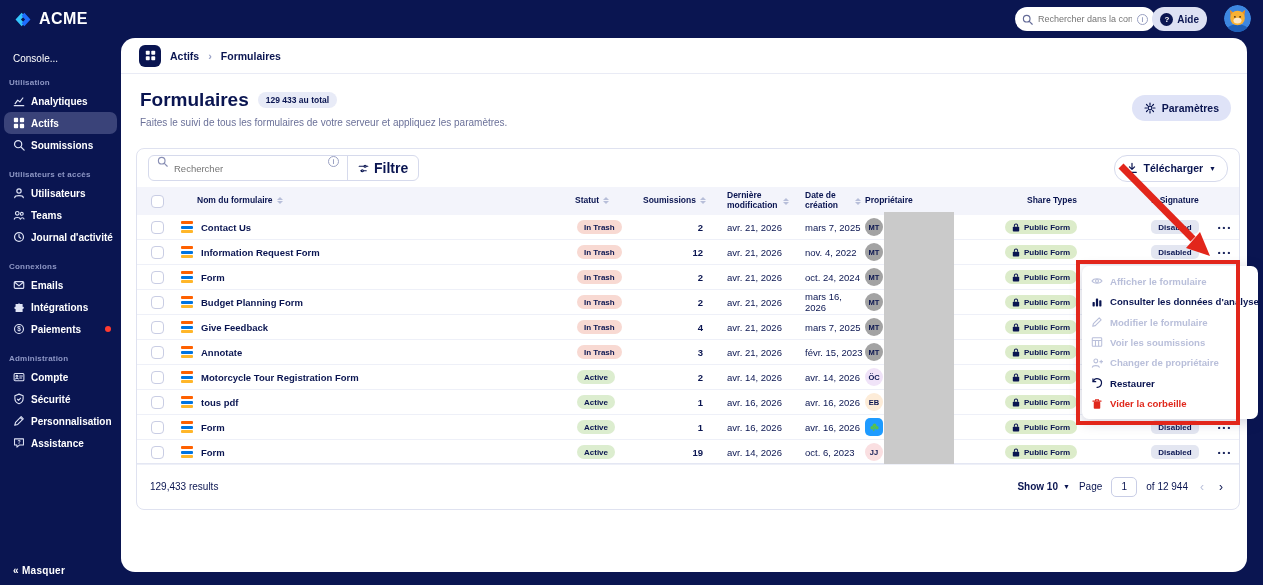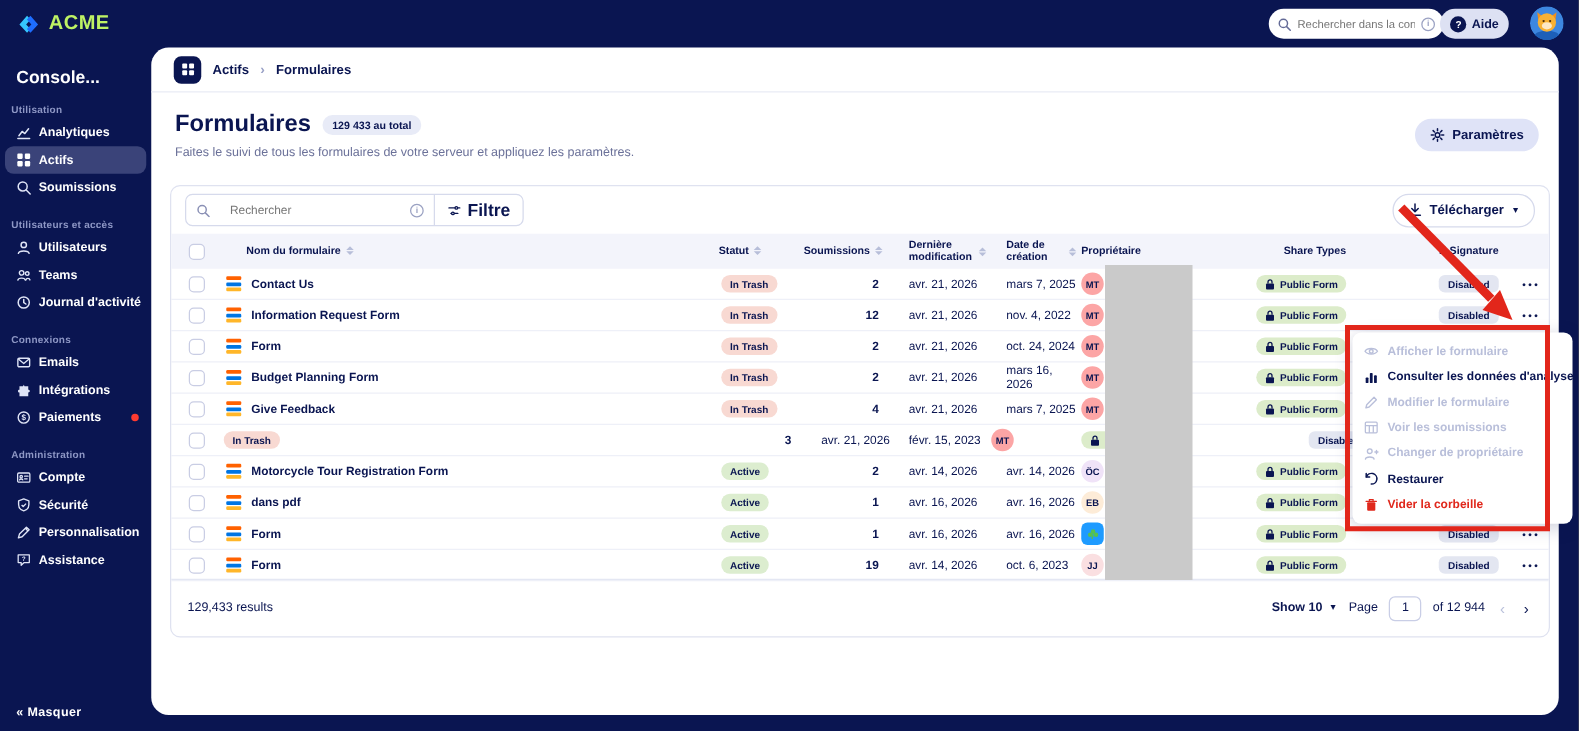--- a/index.html
+++ b/index.html
@@ -2,31 +2,31 @@
 <html><head>
 <meta charset="utf-8">
 <style>
   *{box-sizing:border-box;margin:0;padding:0}
   body{margin:0;background:#2a2a2a}
   #app{position:relative;width:1263px;height:585px;background:#0a1551;font-family:"Liberation Sans",sans-serif;overflow:hidden;color:#0a1551}
 
   
   .topbar{position:absolute;top:0;left:0;width:100%;height:38px;display:flex;align-items:center}
   .logo{display:flex;align-items:center;gap:6px;margin-left:13px}
-  .logo-text{color:#bef264;font-weight:bold;font-size:16px;letter-spacing:.4px}
+  .logo-text{color:#ffffff;font-weight:bold;font-size:16px;letter-spacing:.4px}
   .tb-search{position:absolute;right:108px;top:7px;width:140px;height:24px;background:#fff;border-radius:12px;display:flex;align-items:center;padding:0 7px;gap:5px}
   .tb-search input{border:0;outline:0;flex:1;min-width:0;font-size:9px;color:#646b97;font-family:inherit;background:transparent}
   .info-circ{width:11px;height:11px;min-width:11px;border:1px solid #9aa1c2;border-radius:50%;color:#9aa1c2;font-size:7px;display:flex;align-items:center;justify-content:center;font-weight:bold}
   .aide{position:absolute;right:56px;top:7px;height:24px;background:#dde1f3;border-radius:12px;display:flex;align-items:center;gap:4px;padding:0 8px;font-size:10px;font-weight:bold;color:#0a1551;cursor:pointer}
   .q-circ{width:13px;height:13px;border-radius:50%;background:#0a1551;color:#fff;font-size:8px;display:flex;align-items:center;justify-content:center;font-weight:bold}
   .avatar-top{position:absolute;right:12px;top:5px;width:27px;height:27px;border-radius:50%;overflow:hidden;cursor:pointer}
 
   
   .sidebar{position:absolute;left:0;top:38px;width:121px;bottom:0;color:#fff}
-  .console{padding:15px 13px 0;font-size:14px;font-weight:bold}
+  .console{padding:15px 13px 0;font-size:10px;font-weight:normal}
   .sec{margin:14px 0 3px;padding-left:9px;font-size:8px;font-weight:bold;color:#8e97c5;letter-spacing:.2px}
   .sitem{display:flex;align-items:center;gap:6px;height:22px;padding-left:13px;font-size:10px;font-weight:bold;position:relative;cursor:pointer;color:#fff}
   .sitem.active{background:#3a4379;border-radius:7px;margin:0 4px;padding-left:9px}
   .sitem svg{flex:0 0 12px}
   .red-dot{width:6px;height:6px;border-radius:50%;background:#ff3b30;position:absolute;right:10px;top:8px}
   .masquer{position:absolute;bottom:9px;left:13px;font-size:10px;font-weight:bold;color:#fff;cursor:pointer;letter-spacing:.3px}
 
   
   .main{position:absolute;left:121px;top:38px;width:1126px;height:534px;background:#fff;border-radius:14px}
   .crumbs{position:absolute;top:0;left:0;right:0;height:36px;border-bottom:1px solid #e9ebf5;display:flex;align-items:center;gap:9px;padding-left:18px}
@@ -37,21 +37,21 @@
   .page-title-row{position:absolute;top:51px;left:19px;display:flex;align-items:center;gap:9px}
   .page-title{font-size:19px;font-weight:bold;color:#0a1551}
   .total-badge{background:#e8ebf7;border-radius:10px;padding:3px 8px;font-size:8.5px;font-weight:bold;color:#0a1551}
   .page-sub{position:absolute;top:79px;left:19px;font-size:10px;color:#6b7199}
   .settings-btn{position:absolute;top:57px;right:16px;height:26px;border-radius:13px;background:#dfe3f7;display:flex;align-items:center;gap:6px;padding:0 12px;font-size:10.5px;font-weight:bold;color:#0a1551;cursor:pointer}
 
   
   .card{position:absolute;left:15px;top:110px;width:1104px;height:362px;border:1px solid #dfe2f0;border-radius:8px;background:#fff}
   .card-toolbar{position:absolute;top:0;left:0;right:0;height:38px;display:flex;align-items:center;padding:0 11px}
   .srch-combo{display:flex;align-items:stretch;height:26px;border:1px solid #d6daec;border-radius:6px;overflow:hidden}
-  .srch{width:198px;display:flex;align-items:center;padding:0 8px;gap:16px}
+  .srch{width:198px;display:flex;padding:0 8px;gap:6px}
   .srch input{flex:1;min-width:0;border:0;outline:0;font-size:9.5px;color:#0a1551;font-family:inherit}
   .filtre{display:flex;align-items:center;gap:5px;padding:0 10px;font-size:14px;font-weight:bold;border-left:1px solid #d6daec;cursor:pointer}
   .dl-btn{margin-left:auto;height:27px;border:1px solid #d6daec;border-radius:13px;display:flex;align-items:center;gap:6px;padding:0 11px;font-size:10.5px;font-weight:bold;cursor:pointer;background:#fff}
   .caret{font-size:7px;color:#0a1551}
 
   .tgrid{display:grid;grid-template-columns:40px 398px 68px 70px 78px 72px 140px 136px 72px 1fr;align-items:center}
   .thead{position:absolute;top:38px;left:0;right:0;height:28px;background:#f3f4fb;font-size:8.5px;font-weight:bold;color:#0a1551}
   .th{display:flex;align-items:center;line-height:1.15}
   .rows{position:absolute;top:66px;left:0;right:0}
   .tr{height:25px;border-bottom:1px solid #eef0f8;font-size:9.5px;color:#0a1551}
@@ -75,21 +75,21 @@
   .sort i{width:0;height:0;border-left:3px solid transparent;border-right:3px solid transparent}
   .sort .up{border-bottom:3.5px solid #b7bed9}
   .sort .dn{border-top:3.5px solid #b7bed9}
 
   .badge{display:inline-block;padding:2.5px 7px;border-radius:9px;font-size:8px;font-weight:bold;color:#0a1551}
   .st-trash{background:#f8d9d2}
   .st-active{background:#dcedcf}
   .pill-share{display:inline-flex;align-items:center;gap:4px;background:#dcecca;border-radius:9px;padding:2.5px 7px;font-size:8px;font-weight:bold;color:#0a1551}
   .b-esign{background:#e3e6f1;border-radius:5px;padding:2.5px 7px;font-size:8px;font-weight:bold;color:#0a1551}
   .av{width:18px;height:18px;border-radius:50%;display:flex;align-items:center;justify-content:center;font-size:7.5px;font-weight:bold;color:#0a1551}
-  .av-cream{background:#fca5a5}
+  .av-cream{background:#a3a3a3}
   .av-lav{background:#f0e3f8}
   .av-peach{background:#fdecd8}
   .av-pink{background:#fadfe1}
   .av-app{width:18px;height:18px;border-radius:5px;background:#1e9bff;display:flex;align-items:center;justify-content:center}
   .dots{font-size:8px;letter-spacing:2px;font-weight:bold;color:#0a1551;cursor:pointer}
 
   .tfoot{position:absolute;bottom:0;left:0;right:0;height:46px;border-top:1px solid #e4e7f3;display:flex;align-items:center;padding:0 13px;font-size:10px;color:#0a1551}
   .tf-right{margin-left:auto;display:flex;align-items:center;gap:9px}
   .show-sel{display:flex;align-items:center;gap:5px;font-weight:bold;cursor:pointer}
   .page-input{width:26px;height:20px;border:1px solid #c9cee6;border-radius:5px;text-align:center;font-size:10px;color:#0a1551;font-family:inherit;outline:none}
@@ -557,20 +557,28 @@
             </span>
           <span class="td c-dots">
               <span class="dots">•••</span>
             </span>
         </div>
 
         <div class="tr tgrid">
           <span class="td c-check">
               <span class="checkbox"></span>
             </span>
+          <span class="td c-name">
+              <span class="form-ico">
+                <i></i>
+                <i></i>
+                <i></i>
+              </span>
+              <span>Annotate</span>
+            </span>
           <span class="td c-status">
               <span class="badge st-trash">In Trash</span>
             </span>
           <span class="td c-sub">3</span>
           <span class="td c-mod">avr. 21, 2026</span>
           <span class="td c-created">févr. 15, 2023</span>
           <span class="td c-owner">
               <span class="av av-cream">MT</span>
             </span>
           <span class="td c-share">
@@ -631,21 +639,21 @@
         <div class="tr tgrid">
           <span class="td c-check">
               <span class="checkbox"></span>
             </span>
           <span class="td c-name">
               <span class="form-ico">
                 <i></i>
                 <i></i>
                 <i></i>
               </span>
-              <span>dans pdf</span>
+              <span>tous pdf</span>
             </span>
           <span class="td c-status">
               <span class="badge st-active">Active</span>
             </span>
           <span class="td c-sub">1</span>
           <span class="td c-mod">avr. 16, 2026</span>
           <span class="td c-created">avr. 16, 2026</span>
           <span class="td c-owner">
               <span class="av av-peach">EB</span>
             </span>

